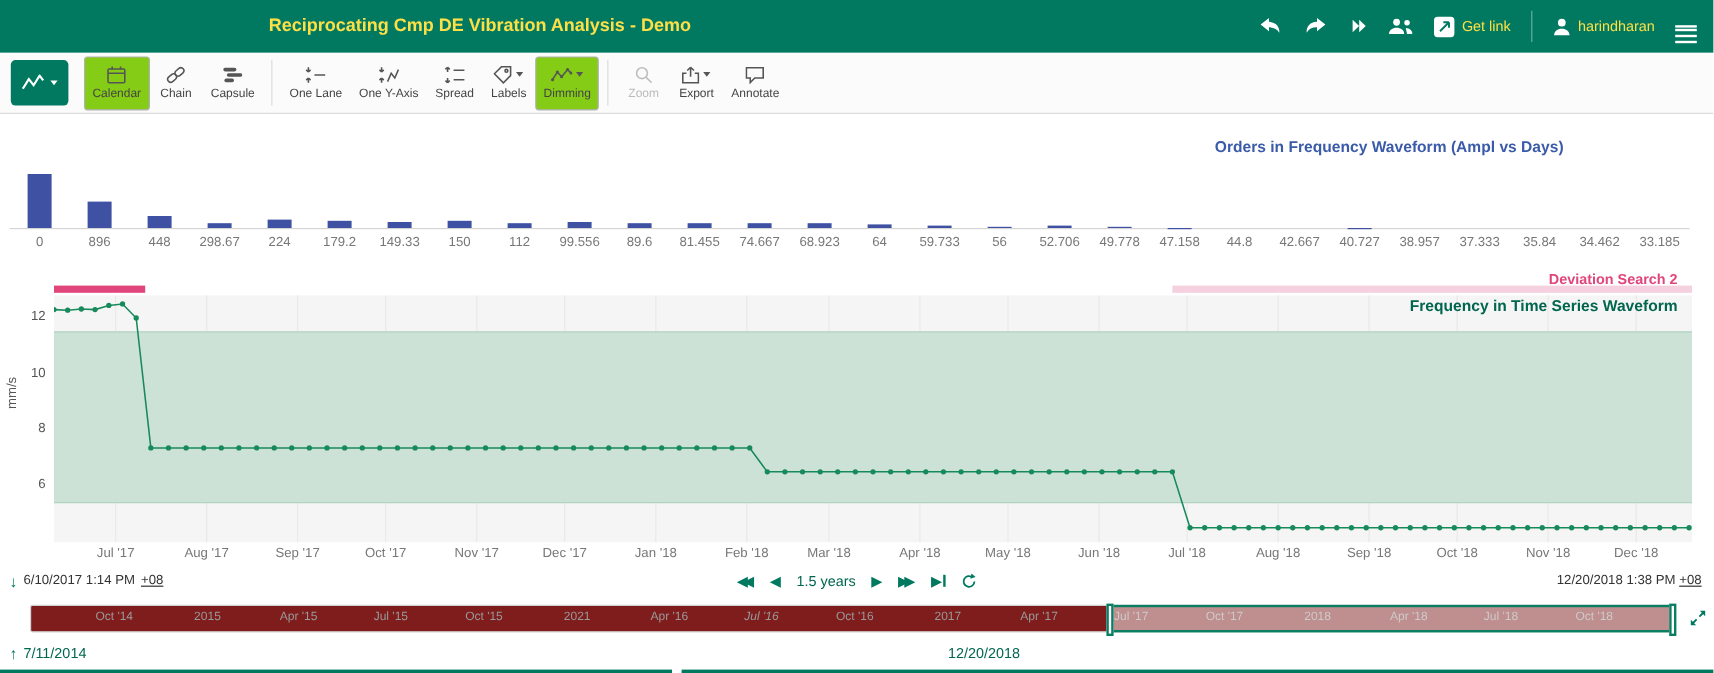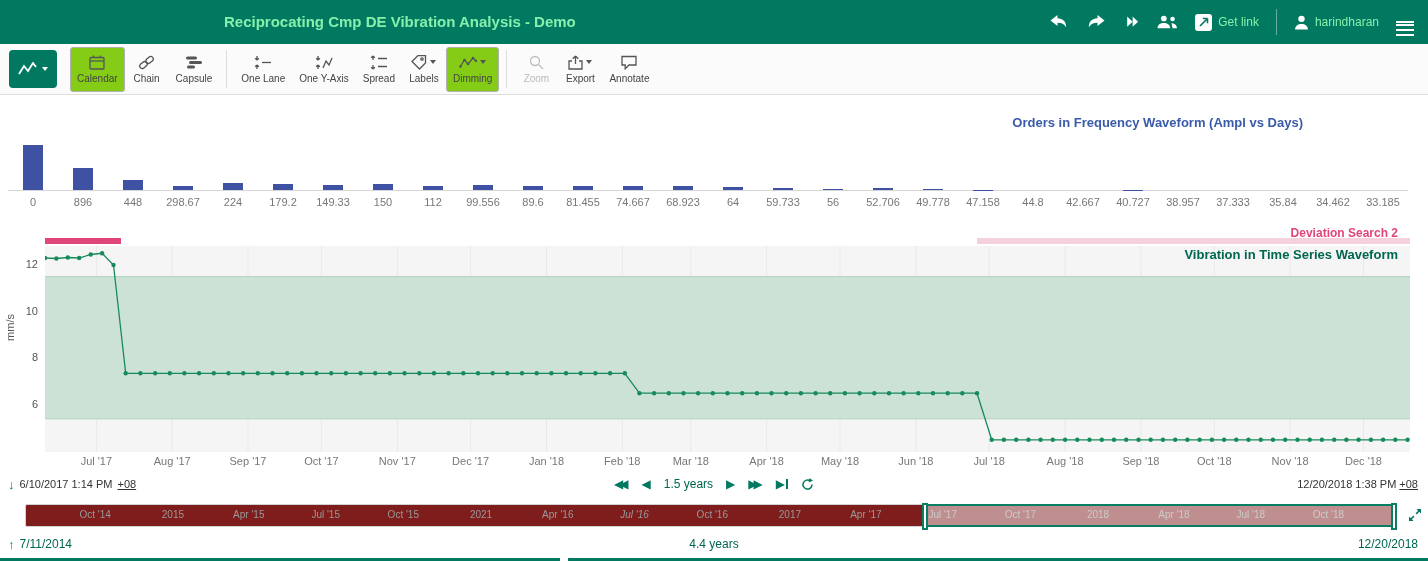--- a/index.html
+++ b/index.html
@@ -4,21 +4,21 @@
 <style>
   * { box-sizing: border-box; }
   html,body { margin:0; padding:0; }
   body {
     width:1428px; height:561px; position:relative; overflow:hidden;
     font-family:"Liberation Sans", sans-serif; background:#fff;
   }
   
   .topbar {
     position:absolute; top:0; left:0; width:1428px; height:44px;
-    background:#007960; color:#86efac;
+    background:#007960; color:#fde047;
   }
   .topbar-title {
     position:absolute; left:224px; top:0; line-height:44px;
     font-size:15px; font-weight:bold; white-space:nowrap;
   }
   .topbar-right {
     position:absolute; right:0; top:0; height:44px;
     display:flex; align-items:center; gap:17px; padding-right:14px;
   }
   .hicon { display:flex; align-items:center; cursor:pointer; }
@@ -406,21 +406,21 @@
       <div class="flbl">38.957</div>
       <div class="flbl">37.333</div>
       <div class="flbl">35.84</div>
       <div class="flbl">34.462</div>
       <div class="flbl">33.185</div>
     </div>
 </div>
 
 <div id="trend">
   <div id="dev-label" style="color: rgb(224, 69, 123);">Deviation Search 2</div>
-  <div id="vib-title" style="color: rgb(0, 102, 79);">Vibration in Time Series Waveform</div>
+  <div id="vib-title" style="color: rgb(0, 102, 79);">Frequency in Time Series Waveform</div>
   <svg id="trend-svg" width="1365" height="206">
       <rect x="0" y="0" width="1365" height="206" fill="#f5f5f5"></rect>
       <line x1="51.4" y1="0" x2="51.4" y2="206" stroke="#e9e9e9"></line>
       <line x1="127.2" y1="0" x2="127.2" y2="206" stroke="#e9e9e9"></line>
       <line x1="203.0" y1="0" x2="203.0" y2="206" stroke="#e9e9e9"></line>
       <line x1="276.4" y1="0" x2="276.4" y2="206" stroke="#e9e9e9"></line>
       <line x1="352.3" y1="0" x2="352.3" y2="206" stroke="#e9e9e9"></line>
       <line x1="425.6" y1="0" x2="425.6" y2="206" stroke="#e9e9e9"></line>
       <line x1="501.5" y1="0" x2="501.5" y2="206" stroke="#e9e9e9"></line>
       <line x1="577.3" y1="0" x2="577.3" y2="206" stroke="#e9e9e9"></line>
@@ -622,18 +622,17 @@
         <path d="M9.5 2H14v4.5l-1.7-1.7-2.6 2.6-1.1-1.1 2.6-2.6zM6.5 14H2V9.5l1.7 1.7 2.6-2.6 1.1 1.1-2.6 2.6z" fill="#007960"></path>
       </svg>
   </span>
 </div>
 
 <div id="bottomrow">
   <div class="zone-l">
     <span class="garrow">↑</span>
     <span>7/11/2014</span>
   </div>
-  <div class="zone-c">4.4 years</div>
   <div class="zone-r">12/20/2018</div>
 </div>
 
 <div class="edge-seg edge-l"></div>
 <div class="edge-seg edge-r"></div>
 
 </body></html>

